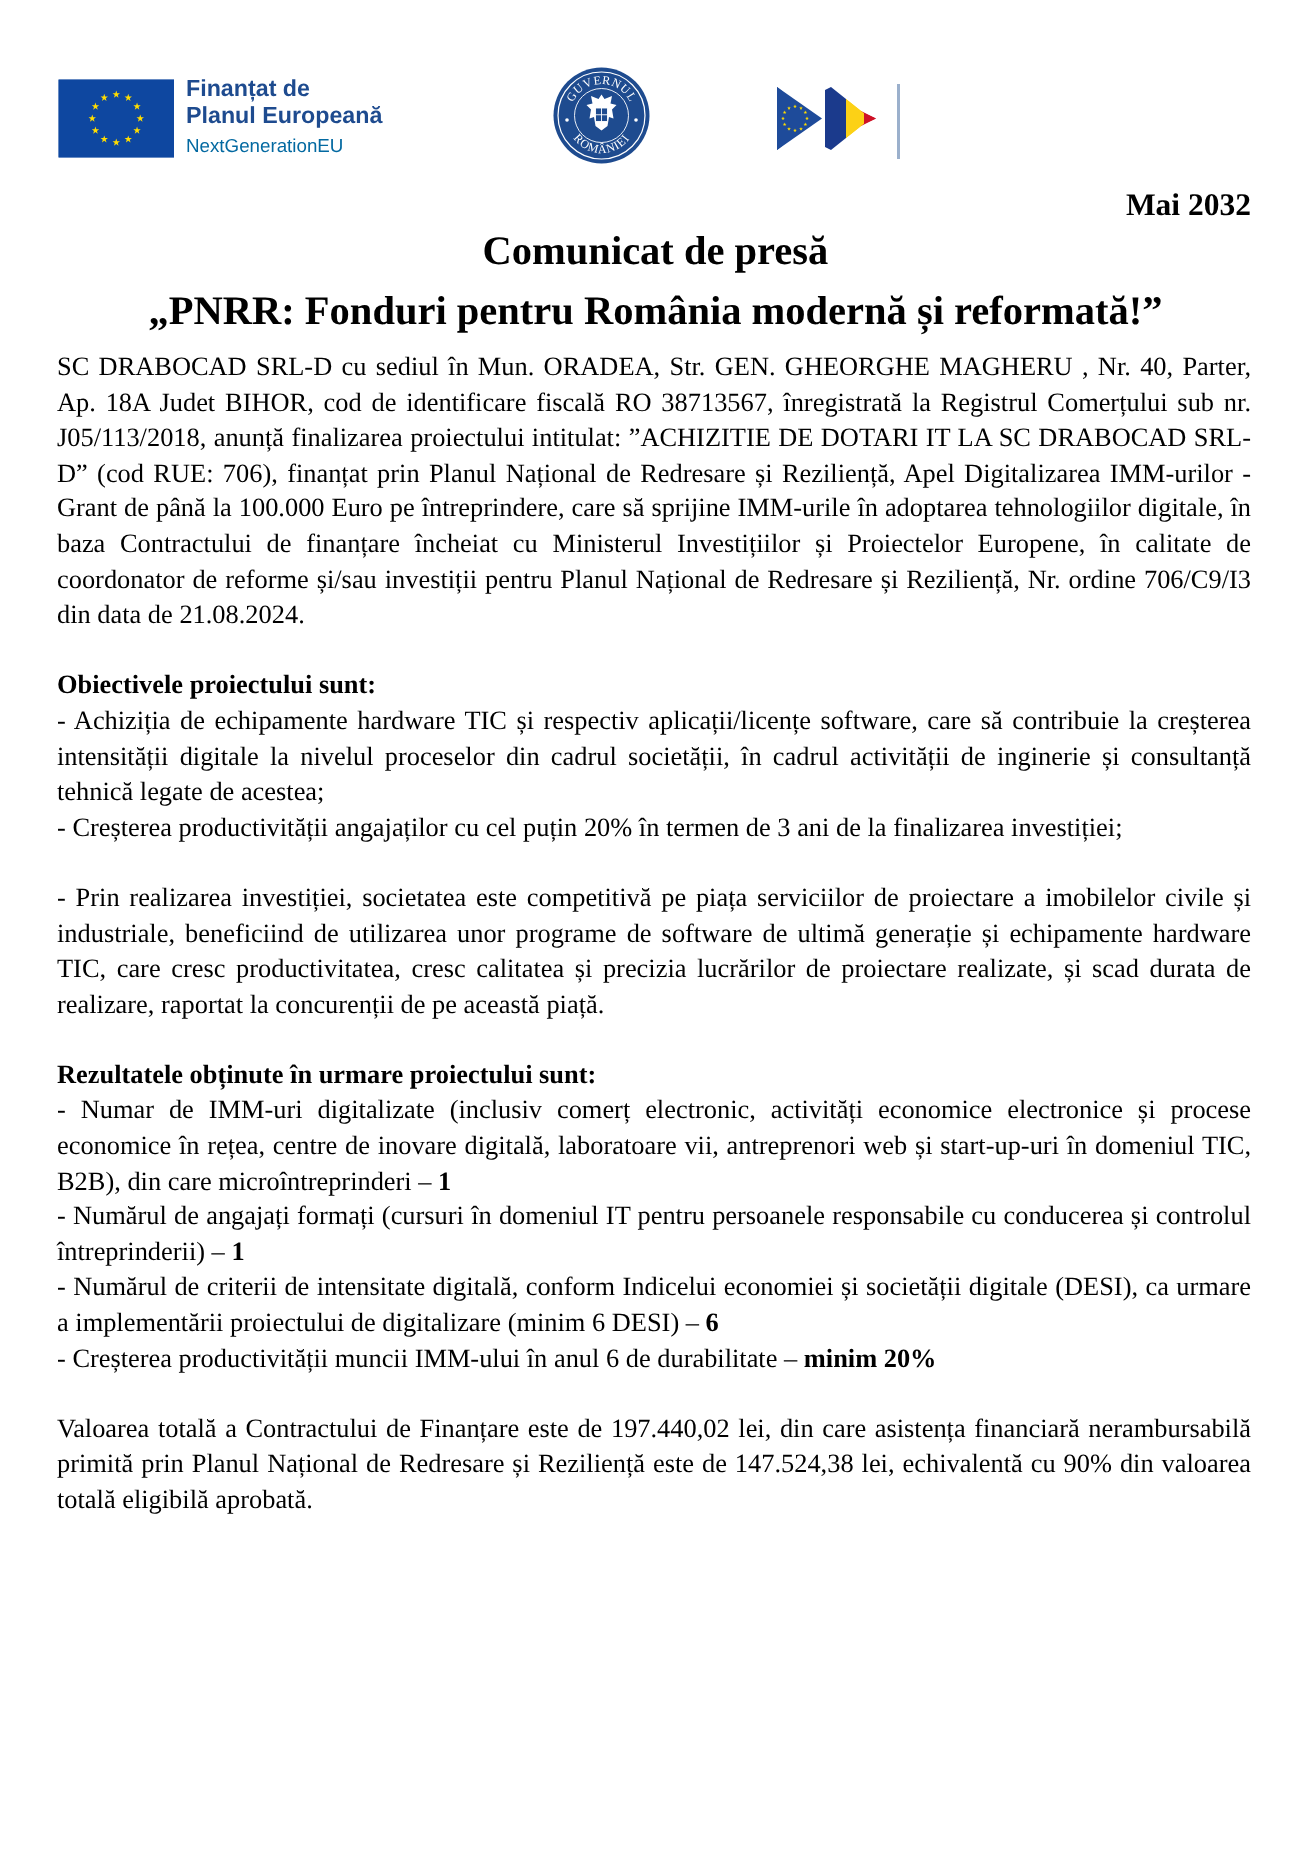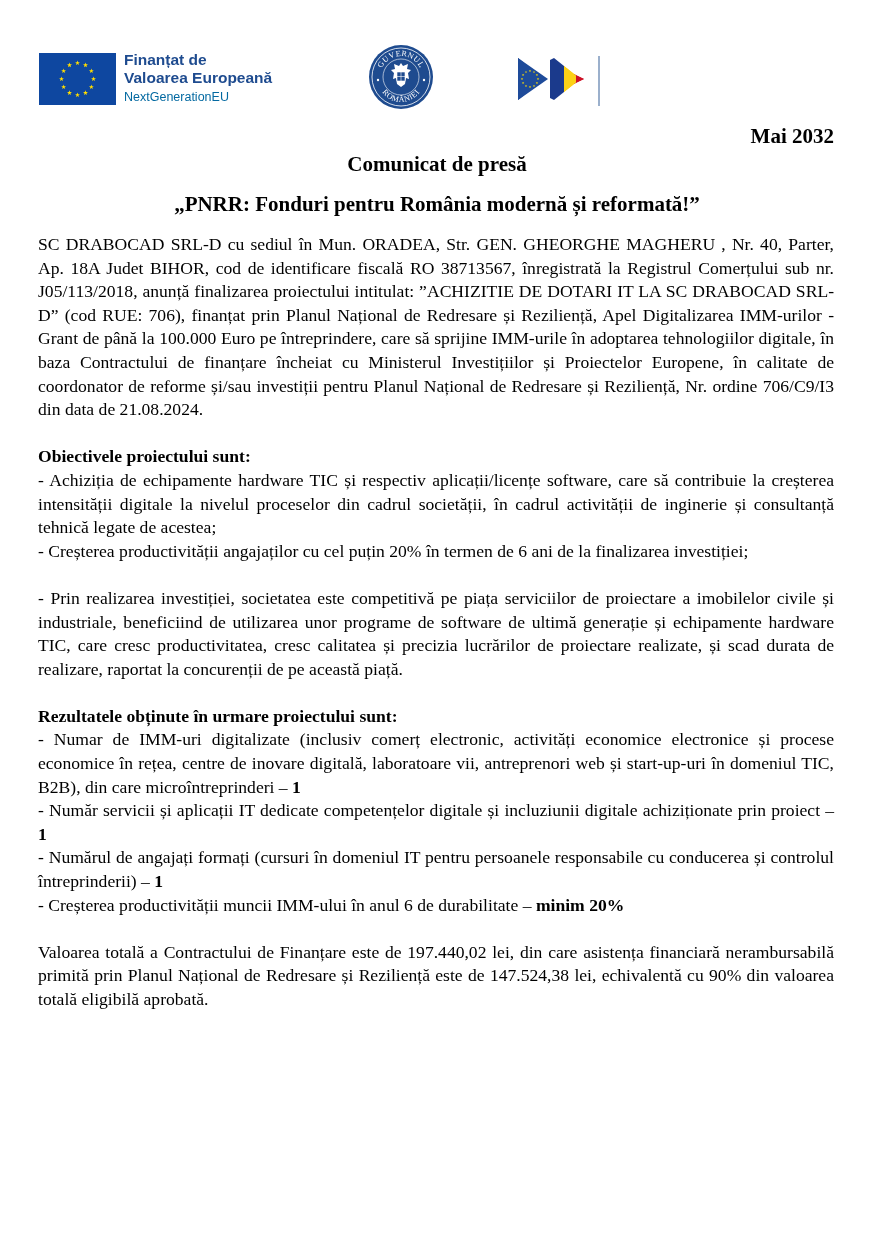--- a/index.html
+++ b/index.html
@@ -14,21 +14,21 @@
   .eu-line3 { color: #0369a1; font-size: 12.5px; line-height: 18px; white-space: nowrap; margin-top: 1px; }
 
   .gov-seal { position: absolute; left: 368px; top: 0px; width: 66px; height: 66px; }
 
   .pnrr-logo { position: absolute; left: 518px; top: 12px; width: 340px; height: 52px; }
   .pnrr-arrows { position: absolute; left: 0; top: 2px; width: 76px; height: 42px; }
   .pnrr-divider { position: absolute; left: 80px; top: 0; width: 2px; height: 50px; background: #9bb0cc; }
   .pnrr-text { position: absolute; left: 86px; top: -1px; font-family: "Liberation Sans", "DejaVu Sans", sans-serif; color: #1e4b8f; font-size: 19px; line-height: 21px; white-space: nowrap; }
 
   .date { position: absolute; right: 40px; top: 124px; font-weight: bold; font-size: 21px; }
-  .title { position: absolute; left: 0; width: 874px; text-align: center; font-weight: bold; font-size: 21px; }
+  .title { position: absolute; left: 0; width: 874px; text-align: center; font-weight: bold; font-size: 27px; }
   .title1 { top: 152px; }
   .title2 { top: 192px; }
 
   .content { position: absolute; left: 38px; top: 233px; width: 796px; font-size: 17.6px; line-height: 23.6px; }
   .content p { margin: 0; text-align: justify; }
   .gap { height: 23.6px; }
   .heading { font-weight: bold; }
   .b { font-weight: bold; }
 </style>
 </head>
@@ -50,21 +50,21 @@
             <path d="M30.50 37.26 L31.11 39.02 L32.97 39.05 L31.49 40.18 L32.03 41.96 L30.50 40.90 L28.97 41.96 L29.51 40.18 L28.03 39.05 L29.89 39.02 Z"></path>
             <path d="M24.64 31.40 L25.25 33.16 L27.12 33.20 L25.63 34.32 L26.17 36.10 L24.64 35.04 L23.12 36.10 L23.65 34.32 L22.17 33.20 L24.03 33.16 Z"></path>
             <path d="M22.50 23.40 L23.11 25.16 L24.97 25.20 L23.49 26.32 L24.03 28.10 L22.50 27.04 L20.97 28.10 L21.51 26.32 L20.03 25.20 L21.89 25.16 Z"></path>
             <path d="M24.64 15.40 L25.25 17.16 L27.12 17.20 L25.63 18.32 L26.17 20.10 L24.64 19.04 L23.12 20.10 L23.65 18.32 L22.17 17.20 L24.03 17.16 Z"></path>
             <path d="M30.50 9.54 L31.11 11.30 L32.97 11.34 L31.49 12.46 L32.03 14.25 L30.50 13.18 L28.97 14.25 L29.51 12.46 L28.03 11.34 L29.89 11.30 Z"></path>
           </g>
       </svg>
     </div>
     <div class="eu-text">
       <div class="eu-line1">Finanțat de</div>
-      <div class="eu-line2">Valoarea Europeană</div>
+      <div class="eu-line2">Planul Europeană</div>
       <div class="eu-line3">NextGenerationEU</div>
     </div>
   </div>
 
   <div class="gov-seal">
     <svg viewBox="0 0 66 66" width="66" height="66">
       <defs>
         <path id="arcTop" d="M 12 33 A 21 21 0 0 1 54 33"></path>
         <path id="arcBot" d="M 10 35 A 23 23 0 0 0 56 35"></path>
       </defs>
@@ -119,27 +119,27 @@
 <div class="date">Mai 2032</div>
 <div class="title title1">Comunicat de presă</div>
 <div class="title title2">„PNRR: Fonduri pentru România modernă și reformată!”</div>
 
 <div class="content">
   <p>SC DRABOCAD SRL-D cu sediul în Mun. ORADEA, Str. GEN. GHEORGHE MAGHERU , Nr. 40, Parter, Ap. 18A Judet BIHOR, cod de identificare fiscală RO 38713567, înregistrată la Registrul Comerțului sub nr. J05/113/2018, anunță  finalizarea proiectului intitulat: ”ACHIZITIE DE DOTARI IT LA SC DRABOCAD SRL-D” (cod RUE: 706), finanțat prin Planul Național de Redresare și Reziliență, Apel Digitalizarea IMM-urilor - Grant de până la 100.000 Euro pe întreprindere, care să sprijine IMM-urile în adoptarea tehnologiilor digitale, în baza Contractului de finanțare încheiat cu Ministerul Investițiilor și Proiectelor Europene, în calitate de coordonator de reforme și/sau investiții pentru Planul Național de Redresare și Reziliență, Nr. ordine 706/C9/I3 din data de 21.08.2024.</p>
   <div class="gap"></div>
 
   <p class="heading">Obiectivele proiectului sunt:</p>
   <p>- Achiziția de echipamente hardware TIC și respectiv aplicații/licențe software, care să contribuie la creșterea intensității digitale la nivelul proceselor din cadrul societății, în cadrul activității de inginerie și consultanță tehnică legate de acestea;</p>
-  <p>- Creșterea productivității angajaților cu cel puțin 20% în termen de 6 ani de la finalizarea investiției;</p>
+  <p>- Creșterea productivității angajaților cu cel puțin 20% în termen de 3 ani de la finalizarea investiției;</p>
   <div class="gap"></div>
 
   <p>- Prin realizarea investiției, societatea este competitivă pe piața serviciilor de proiectare a imobilelor civile și industriale, beneficiind de utilizarea unor programe de software de ultimă generație și echipamente hardware TIC, care cresc productivitatea, cresc calitatea și precizia lucrărilor de proiectare realizate, și scad durata de realizare, raportat la concurenții de pe această piață.</p>
   <div class="gap"></div>
 
   <p class="heading">Rezultatele obținute în urmare proiectului sunt:</p>
   <p><span>- Numar de IMM-uri digitalizate (inclusiv comerț electronic, activități economice electronice și procese economice în rețea, centre de inovare digitală, laboratoare vii, antreprenori web și start-up-uri  în  domeniul  TIC,  B2B),  din care microîntreprinderi – </span><span class="b">1</span></p>
-  <p><span>- Număr servicii și aplicații IT dedicate competențelor digitale și incluziunii digitale achiziționate prin proiect – </span><span class="b">1</span></p>
   <p><span>- Numărul de angajați formați (cursuri în domeniul IT pentru persoanele responsabile  cu conducerea  și controlul întreprinderii) – </span><span class="b">1</span></p>
+  <p><span>- Numărul de criterii de intensitate digitală, conform Indicelui economiei și societății digitale (DESI), ca urmare a implementării proiectului de digitalizare (minim 6 DESI) – </span><span class="b">6</span></p>
   <p><span>-  Creșterea productivității muncii IMM-ului în anul 6 de durabilitate – </span><span class="b">minim 20%</span></p>
   <div class="gap"></div>
 
   <p>Valoarea totală a Contractului de Finanțare este de 197.440,02 lei, din care asistența financiară nerambursabilă primită prin Planul Național de Redresare și Reziliență este de 147.524,38 lei, echivalentă cu 90% din valoarea totală eligibilă aprobată.</p>
 </div>
 
 </body></html>

